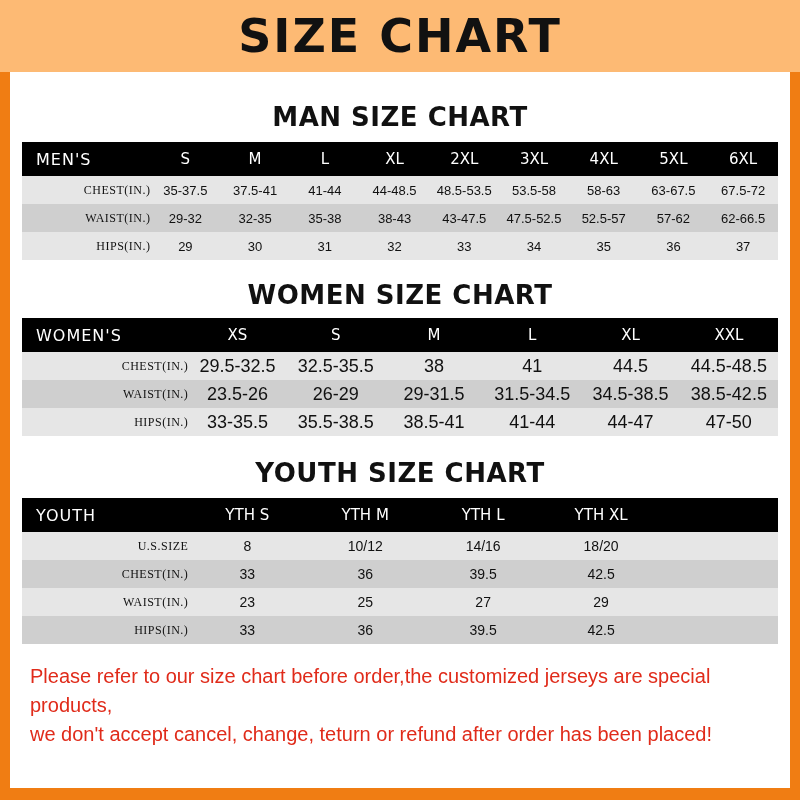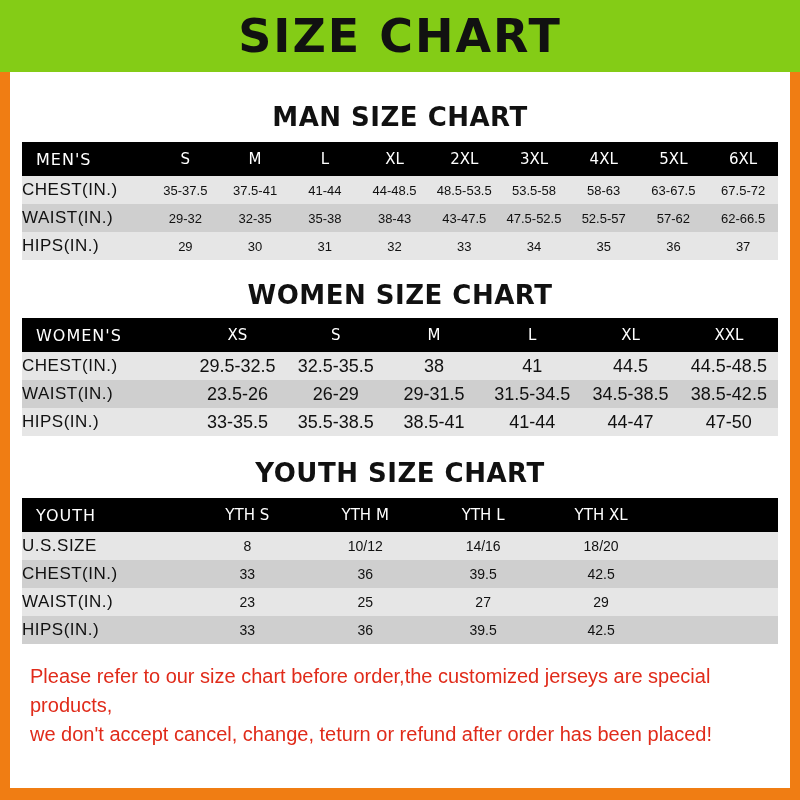--- a/index.html
+++ b/index.html
@@ -16,21 +16,21 @@
   .page {
     width: 800px;
     height: 800px;
     position: relative;
     background: #ffffff;
     box-sizing: border-box;
     border-left: 10px solid #f07d13;
     border-right: 10px solid #f07d13;
   }
   .top-banner {
-    background: #84cc16;
+    background: #fdba74;
     height: 72px;
     display: flex;
     align-items: center;
     justify-content: center;
     margin: 0 -10px;
   }
   .top-banner .title {
     font-family: "DejaVu Sans", sans-serif;
     font-weight: bold;
     font-size: 46px;
@@ -81,24 +81,24 @@
   }
   table.size-table thead th.rowhead {
     text-align: left;
     padding-left: 14px;
     letter-spacing: 1px;
     font-size: 16px;
   }
   table.size-table tbody tr.odd { background: #e6e6e6; }
   table.size-table tbody tr.even { background: #cfcfcf; }
   table.size-table tbody td.rowhead {
-    font-family: Liberation Sans, sans-serif;
-    font-size: 17px;
+    font-family: Liberation Serif, serif;
+    font-size: 12px;
     letter-spacing: 0.5px;
-    text-align: left;
+    text-align: right;
   }
 
   
   .tbl-men col.c0 { width: 17%; }
   .tbl-women col.c0 { width: 22%; }
   .tbl-youth col.c0 { width: 22%; }
 
   .tbl-women th, .tbl-women td { height: 32px; font-size: 18px; }
   .tbl-women thead th { height: 38px; }
   .tbl-youth th, .tbl-youth td { height: 32px; font-size: 14px; }

